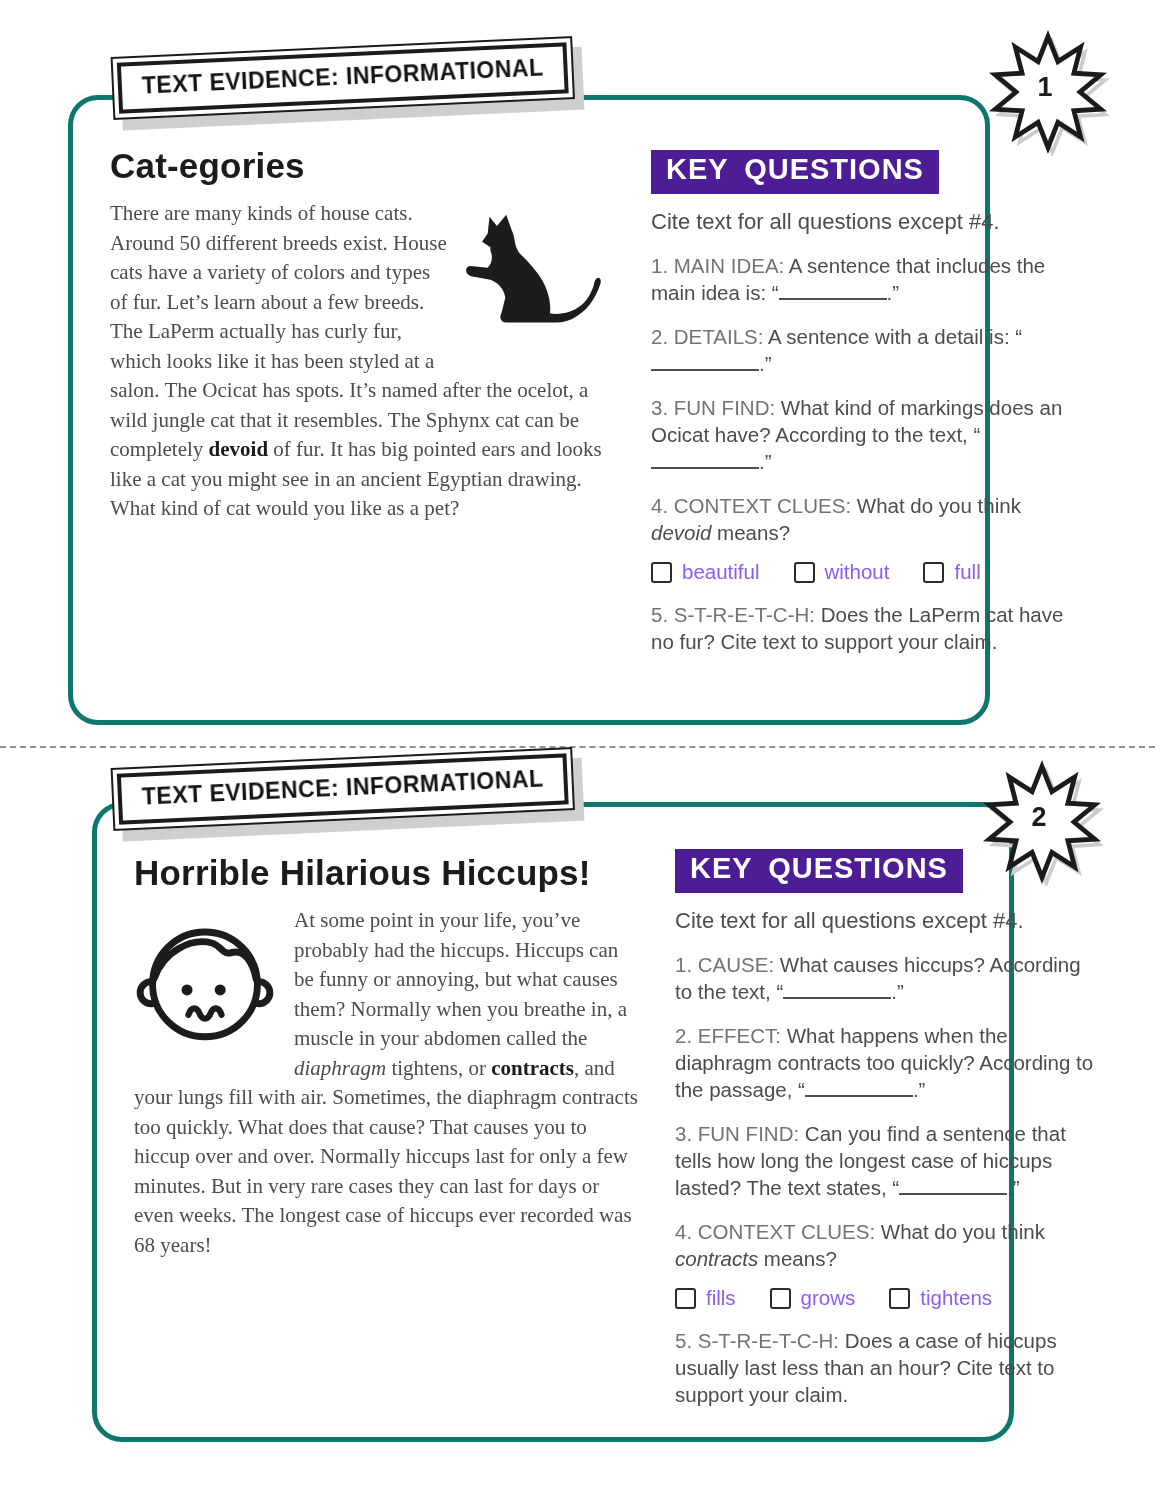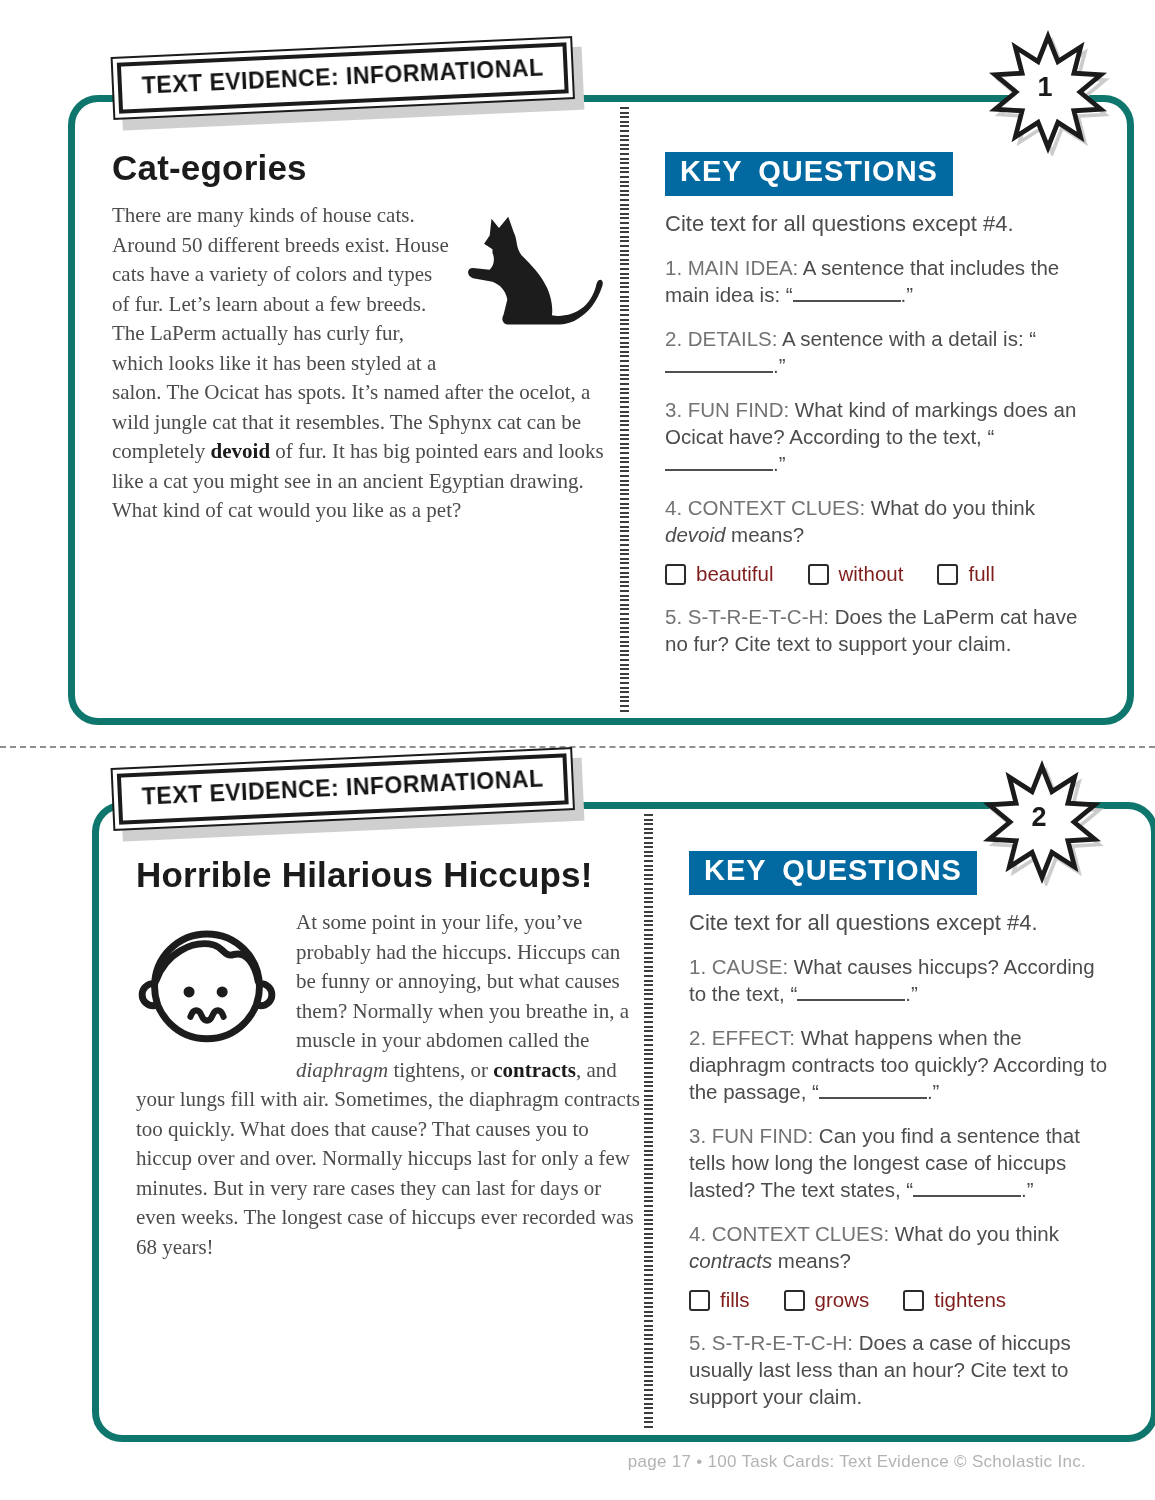--- a/index.html
+++ b/index.html
@@ -5,22 +5,22 @@
 <style>
   * { margin:0; padding:0; box-sizing:border-box; }
   html,body { background:#ffffff; }
   .page {
     position:relative; width:1155px; height:1500px; background:#ffffff;
     font-family:"Liberation Sans", sans-serif; overflow:hidden;
   }
 
   
   .card {
-    position:absolute; left:68px; width:1066px; background:#ffffff;
-    border:7px solid #0f766e; border-radius:30px;
+    position:absolute; left:68px; width:922px; background:#ffffff;
+    border:5px solid #0f766e; border-radius:30px;
   }
   #card1 { top:95px;  height:630px; }
   #card2 { top:802px; height:640px;margin-left:24px; }
   .card-flex { display:flex; height:100%; }
   .col-left  { width:545px; padding:46px 0 0 37px; }
   .vsep {
     width:9px; align-self:stretch; margin:5px 0;
     background:repeating-linear-gradient(to bottom,#3c3c3c 0 2px,transparent 2px 4.6px);
   }
   .col-right { flex:1; padding:50px 4px 0 36px; }
@@ -51,32 +51,32 @@
   
   .ptitle { font-size:35px; font-weight:700; color:#1b1b1b; margin-bottom:13px; letter-spacing:.2px; }
   .passage { width:505px; font-size:21px; line-height:29.5px; color:#4c4c4c;font-family:Liberation Serif, serif; }
   .cat-wrap  { float:right; width:158px; height:168px; margin:4px 0 4px 10px; }
   .face-wrap { float:left;  width:138px; height:150px; margin:4px 20px 4px 2px; }
   .rb { font-weight:700; color:#1b1b1b; }
   .ri { font-style:italic; }
 
   
   .kq-head {
-    display:inline-block; background:#0369a1; color:#ffffff;
+    display:inline-block; background:#4c1d95; color:#ffffff;
     font-size:29px; font-weight:700; letter-spacing:1px; word-spacing:7px;
     padding:3px 15px 8px;
   }
   .kq-intro { font-size:22px; color:#4c4c4c; margin-top:15px; }
   .q { font-size:20.5px; line-height:27px; color:#4c4c4c; margin-top:17px; width:420px; }
   .qlabel { font-weight:400; color:#737373; }
   .blank {
     display:inline-block; width:108px; height:15px;
     border-bottom:2px solid #4f4f4f; vertical-align:baseline;
   }
-  .opts { display:flex; align-items:center; gap:34px; margin-top:14px; font-size:20.5px; color:#7f1d1d; }
+  .opts { display:flex; align-items:center; gap:34px; margin-top:14px; font-size:20.5px; color:#8b5cf6; }
   .opt  { display:flex; align-items:center; }
   .cb {
     width:21px; height:21px; border:2.5px solid #2b2b2b; border-radius:3px;
     background:#ffffff; display:inline-block; margin-right:10px; flex:none;
   }
 
   
   .hdiv { position:absolute; left:0; top:746px; width:1155px; border-top:2.5px dashed #8f8f8f; }
   .footer {
     position:absolute; right:69px; top:1452px;
@@ -199,14 +199,13 @@
   </div>
   <div class="burst" id="burst2">
     <svg viewBox="0 0 120 120" aria-hidden="true">
       <polygon points="64,13 73.3,36.5 94.6,22.9 88.3,47.4 113.5,48.9 94,65 113.5,81.1 88.3,82.6 94.6,107.1 73.3,93.5 64,117 54.7,93.5 33.4,107.1 39.7,82.6 14.5,81.1 34,65 14.5,48.9 39.7,47.4 33.4,22.9 54.7,36.5" fill="none" stroke="#cccccc" stroke-width="3.5"></polygon>
       <polygon points="60,8 69.3,31.5 90.6,17.9 84.3,42.4 109.5,43.9 90,60 109.5,76.1 84.3,77.6 90.6,102.1 69.3,88.5 60,112 50.7,88.5 29.4,102.1 35.7,77.6 10.5,76.1 30,60 10.5,43.9 35.7,42.4 29.4,17.9 50.7,31.5" fill="#ffffff" stroke="#1b1b1b" stroke-width="4.5"></polygon>
     </svg>
     <span class="burst-num">2</span>
   </div>
 
   <div class="hdiv"></div>
-  <div class="footer">page 17  •  100 Task Cards: Text Evidence © Scholastic Inc.</div>
 </div>
 
 </body></html>

